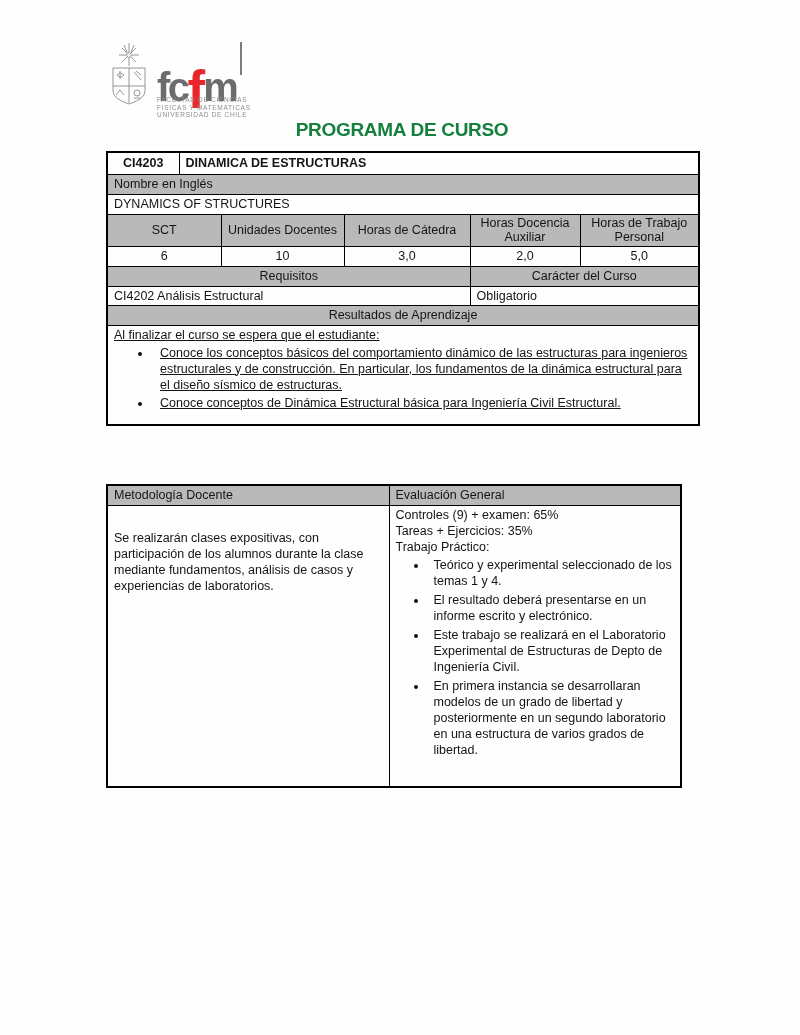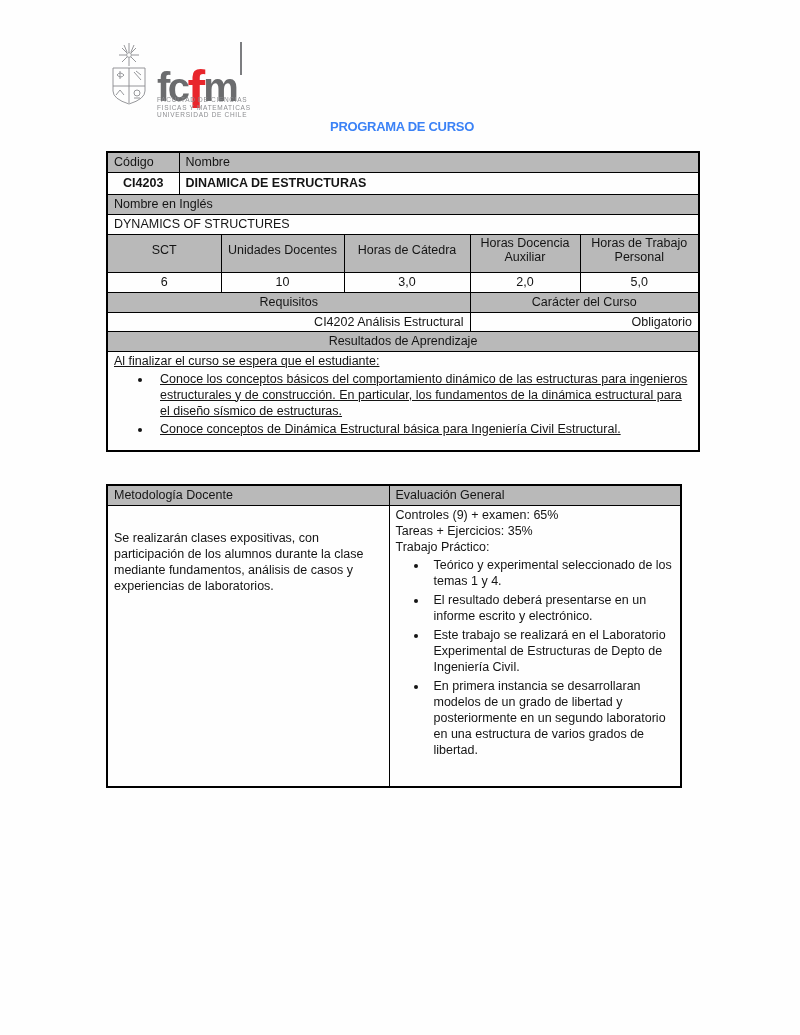--- a/index.html
+++ b/index.html
@@ -15,38 +15,38 @@
   .fcfm-text { font-weight:bold; font-size:40px; line-height:44px; letter-spacing:-2.5px;
                color:#6b6c6e; white-space:nowrap; height:50px; }
   .fcfm-red { color:#e8262c; font-size:53px; vertical-align:-7px; letter-spacing:-2px; }
   .fcfm-bar { display:inline-block; width:2px; height:33px; background:#7c7d80;
               margin-left:4px; vertical-align:26px; }
   .logo-sub { margin-top:4px; font-size:6.5px; line-height:7.5px; letter-spacing:0.7px;
               color:#8c8d90; white-space:nowrap; }
 
   
   .doc-title { position:absolute; left:106px; top:119px; width:592px; text-align:center;
-               font-size:13px; font-weight:bold; letter-spacing:-0.3px; color:#3b82f6; }
+               font-size:19px; font-weight:bold; letter-spacing:-0.3px; color:#15803d; }
 
   
   table { border-collapse:collapse; table-layout:fixed; }
   td { border:1px solid #000; font-size:12.5px; line-height:16px; padding:1px 6px;
        overflow:hidden; }
   .hdr { background:#b9b9b9; }
   .center { text-align:center; }
   .bold { font-weight:bold; }
   .vtop { vertical-align:top; }
 
   .t1 { position:absolute; left:106px; top:151px; width:592px; border:2px solid #000; }
   .t2 { position:absolute; left:106px; top:484px; width:574px; border:2px solid #000; }
 
-  .h20 { height:20px; } .h22 { height:22px; } .h24 { height:16px;text-align:right; }
+  .h20 { height:20px; } .h22 { height:22px; } .h24 { height:16px; }
   .h30 { height:30px; } .h100 { height:100px;text-decoration:underline; } .h282 { height:282px; }
 
-  .two-line { line-height:14px; padding-top:1px; padding-bottom:8px; }
+  .two-line { line-height:14px; padding-top:1px; padding-bottom:2px; }
 
   ul.bullets { margin:2px 0 0 0; padding-left:38px; }
   ul.bullets li { padding-left:8px; line-height:16px; margin-bottom:2px; }
   .t2 ul.bullets { padding-left:32px; }
   .t2 ul.bullets li { padding-left:6px; margin-bottom:3px; }
 
   .meta-cell { padding-top:24px; line-height:16px; }
   .eval-line { line-height:16px; }
 </style>
 </head>
@@ -95,24 +95,20 @@
   <table class="t1">
     <colgroup>
       <col style="width:72px">
         <col style="width:42px">
         <col style="width:123px">
       <col style="width:126px">
         <col style="width:110px">
         <col style="width:119px">
     </colgroup>
     <tbody>
-        <tr class="h20">
-      <td class="hdr">Código</td>
-      <td class="hdr" colspan="5">Nombre</td>
-    </tr>
     <tr class="h22">
       <td class="bold center">CI4203</td>
       <td class="bold" colspan="5">DINAMICA DE ESTRUCTURAS</td>
     </tr>
     <tr class="h20">
       <td class="hdr" colspan="6">Nombre en Inglés</td>
     </tr>
     <tr class="h20">
       <td colspan="6">DYNAMICS OF STRUCTURES</td>
     </tr>

